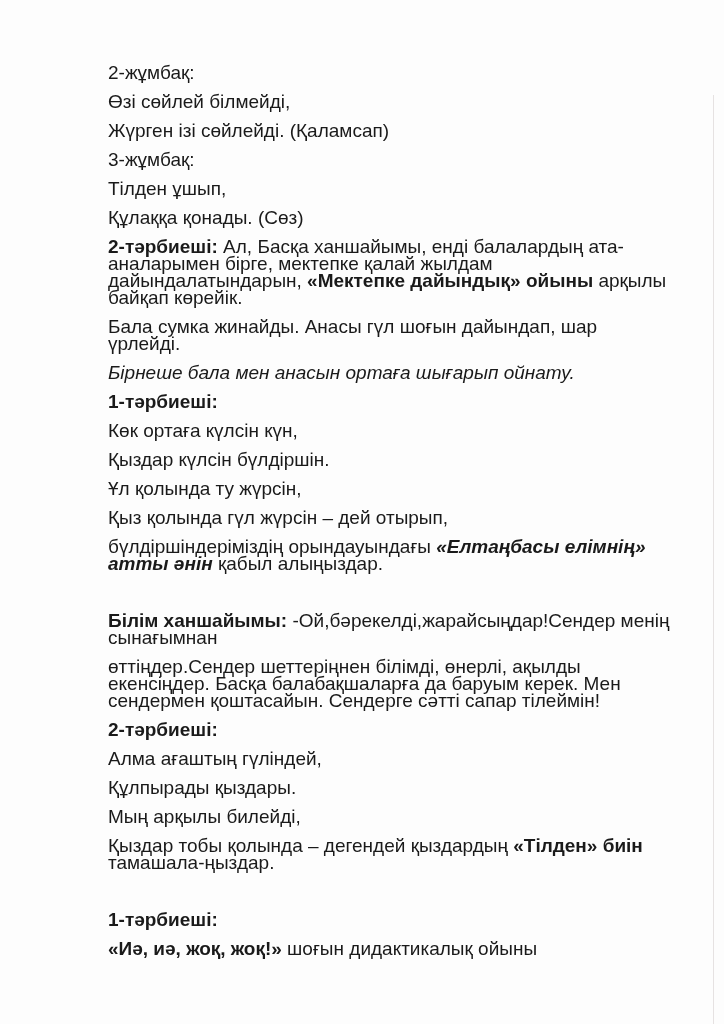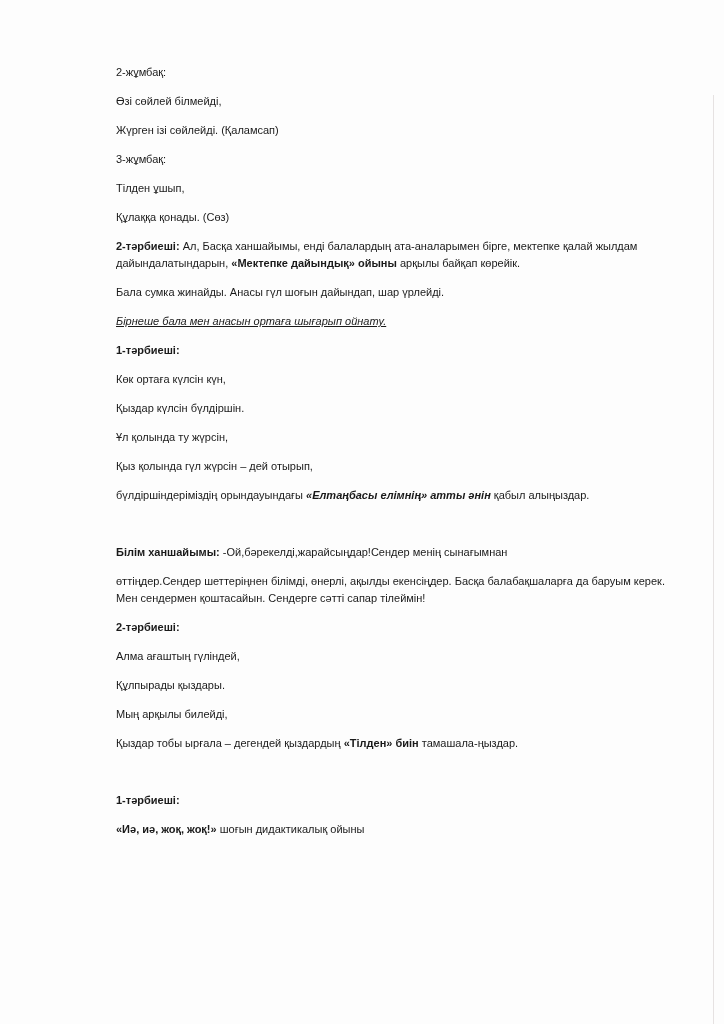--- a/index.html
+++ b/index.html
@@ -26,31 +26,31 @@
     .edge-line {
       position: absolute;
       left: 713px;
       top: 95px;
       width: 1px;
       height: 929px;
       background: #e6e2e2;
     }
     .content {
       position: absolute;
-      left: 116px;
+      left: 108px;
       top: 64px;
       width: 520px;
-      font-size: 11px;
+      font-size: 19px;
       line-height: 17px;
     }
     .p {
       margin: 0 0 12px 0;
     }
     .b { font-weight: bold; }
-    .i { font-style: italic; text-decoration: underline; }
+    .i { font-style: italic; }
     .bi { font-weight: bold; font-style: italic; }
     .gap { height: 28px; }
     .wide { width: 570px; }
   </style>
 </head>
 <body>
 
 <div class="page">
   <div class="edge-line"></div>
 
@@ -78,21 +78,21 @@
 
     <div class="gap"></div>
 
     <p class="p wide"><span class="b">Білім ханшайымы:</span><span> -Ой,бәрекелді,жарайсыңдар!Сендер менің сынағымнан</span></p>
     <p class="p wide">өттіңдер.Сендер шеттеріңнен білімді, өнерлі, ақылды екенсіңдер. Басқа балабақшаларға да баруым керек. Мен сендермен қоштасайын. Сендерге сәтті сапар тілеймін!</p>
 
     <p class="p b">2-тәрбиеші:</p>
     <p class="p">Алма ағаштың гүліндей,</p>
     <p class="p">Құлпырады қыздары.</p>
     <p class="p">Мың арқылы билейді,</p>
-    <p class="p" style="width:600px;"><span>Қыздар тобы ырғала – дегендей қыздардың </span><span class="b">«Тілден» биін</span><span> тамашала-ңыздар.</span></p>
+    <p class="p" style="width:600px;"><span>Қыздар тобы қолында – дегендей қыздардың </span><span class="b">«Тілден» биін</span><span> тамашала-ңыздар.</span></p>
 
     <div class="gap"></div>
 
     <p class="p b">1-тәрбиеші:</p>
     <p class="p"><span class="b">«Иә, иә, жоқ, жоқ!»</span><span> шоғын дидактикалық ойыны</span></p>
 
   </div>
 </div>
 
 </body></html>

